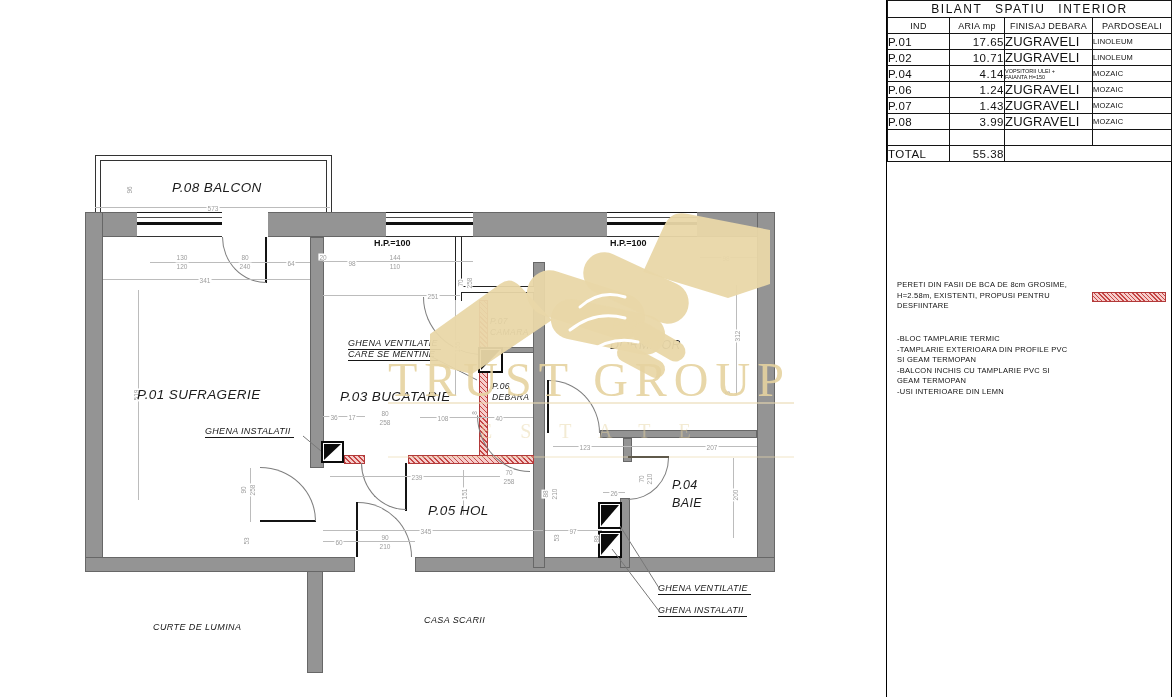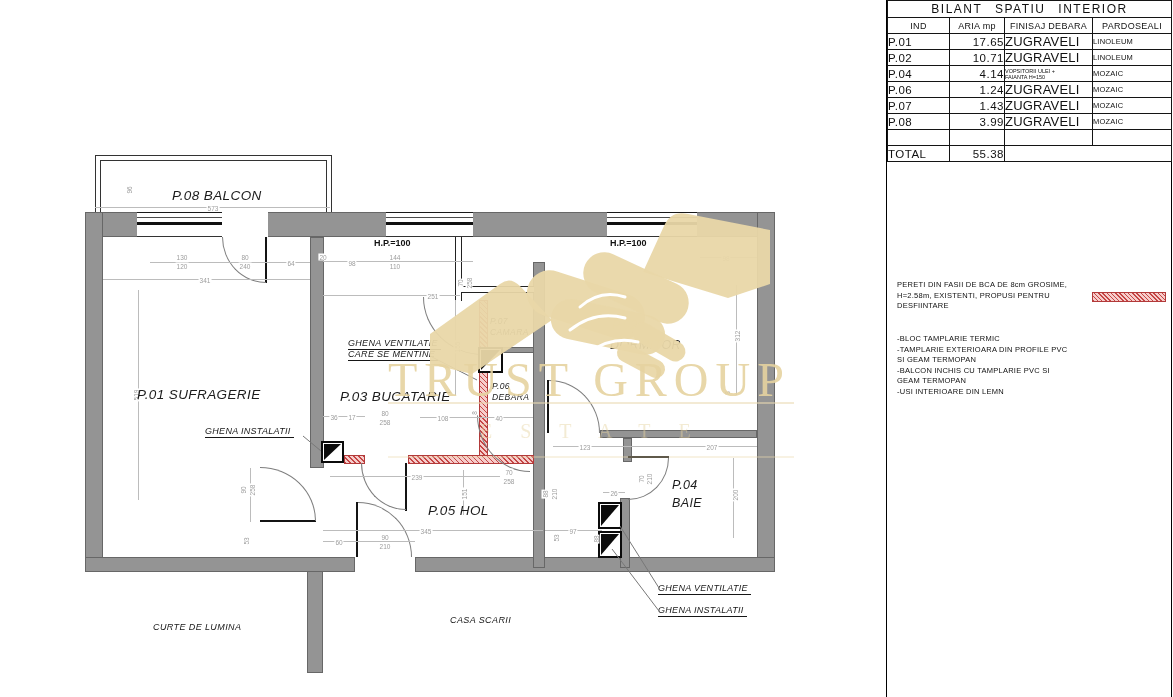--- a/index.html
+++ b/index.html
@@ -201,42 +201,42 @@
   <span class="dim dv" style="left:556px;top:538px;">53</span>
   <span class="dim dv" style="left:596px;top:539px;">88</span>
   <span class="dim dv" style="left:545px;top:494px;">88</span>
   <span class="dim dv" style="left:554px;top:494px;">210</span>
   <span class="dim dh" style="left:614px;top:493px;">26</span>
   <span class="dim dv" style="left:641px;top:479px;">70</span>
   <span class="dim dv" style="left:649px;top:479px;">210</span>
   <span class="dim dv" style="left:735px;top:495px;">200</span>
   <span class="dim dv" style="left:727px;top:393px;">8</span>
 
-  <div class="rlab big" style="left:172px;top:188px;">P.08 BALCON</div>
+  <div class="rlab big" style="left:172px;top:180px;">P.08 BALCON</div>
   <div class="rlab big" style="left:137px;top:387px;">P.01 SUFRAGERIE</div>
   <div class="rlab big" style="left:340px;top:389px;">P.03 BUCATARIE</div>
   <div class="rlab big" style="left:428px;top:503px;">P.05 HOL</div>
   <div class="rlab mid" style="left:612px;top:318px;">P.02</div>
   <div class="rlab mid" style="left:610px;top:338px;">DORMITOR</div>
   <div class="rlab mid" style="left:672px;top:478px;">P.04</div>
   <div class="rlab mid" style="left:672px;top:496px;">BAIE</div>
   <div class="rlab sm" style="left:490px;top:316px;">P.07</div>
   <div class="rlab sm" style="left:490px;top:327px;">CAMARA</div>
   <div class="rlab sm" style="left:492px;top:381px;">P.06</div>
   <div class="rlab sm" style="left:492px;top:392px;">DEBARA</div>
 
   <div class="hp" style="left:374px;top:238px;">H.P.=100</div>
   <div class="hp" style="left:610px;top:238px;">H.P.=100</div>
   <div class="ulab" style="left:348px;top:338px;">GHENA VENTILATIE</div>
   <div class="ulab" style="left:348px;top:349px;">CARE SE MENTINE</div>
   <div class="ulab" style="left:205px;top:426px;">GHENA INSTALATII</div>
   <div class="ulab" style="left:658px;top:583px;">GHENA VENTILATIE</div>
   <div class="ulab" style="left:658px;top:605px;">GHENA INSTALATII</div>
   <div class="plain" style="left:153px;top:622px;">CURTE DE LUMINA</div>
-  <div class="plain" style="left:450px;top:615px;">CASA SCARII</div>
+  <div class="plain" style="left:424px;top:615px;">CASA SCARII</div>
 
   <svg class="wm" style="left:430px;top:212px;" width="340" height="200" viewBox="0 0 340 200">
     <g fill="#e9d7a8" fill-opacity="0.95">
       <path d="M340,18 L258,2 Q241,-2 234,14 L213,60 L298,86 L340,72 Z"></path>
       <path d="M0,122 L70,72 Q80,64 90,74 L122,108 L42,162 L0,152 Z"></path>
       <rect x="95" y="70" width="122" height="46" rx="23" transform="rotate(18 156 93)"></rect>
       <rect x="120" y="95" width="116" height="40" rx="20" transform="rotate(12 178 115)"></rect>
       <rect x="150" y="55" width="112" height="42" rx="21" transform="rotate(25 206 76)"></rect>
       <rect x="200" y="120" width="58" height="20" rx="10" transform="rotate(30 229 130)"></rect>
       <rect x="185" y="140" width="52" height="18" rx="9" transform="rotate(28 211 149)"></rect>

